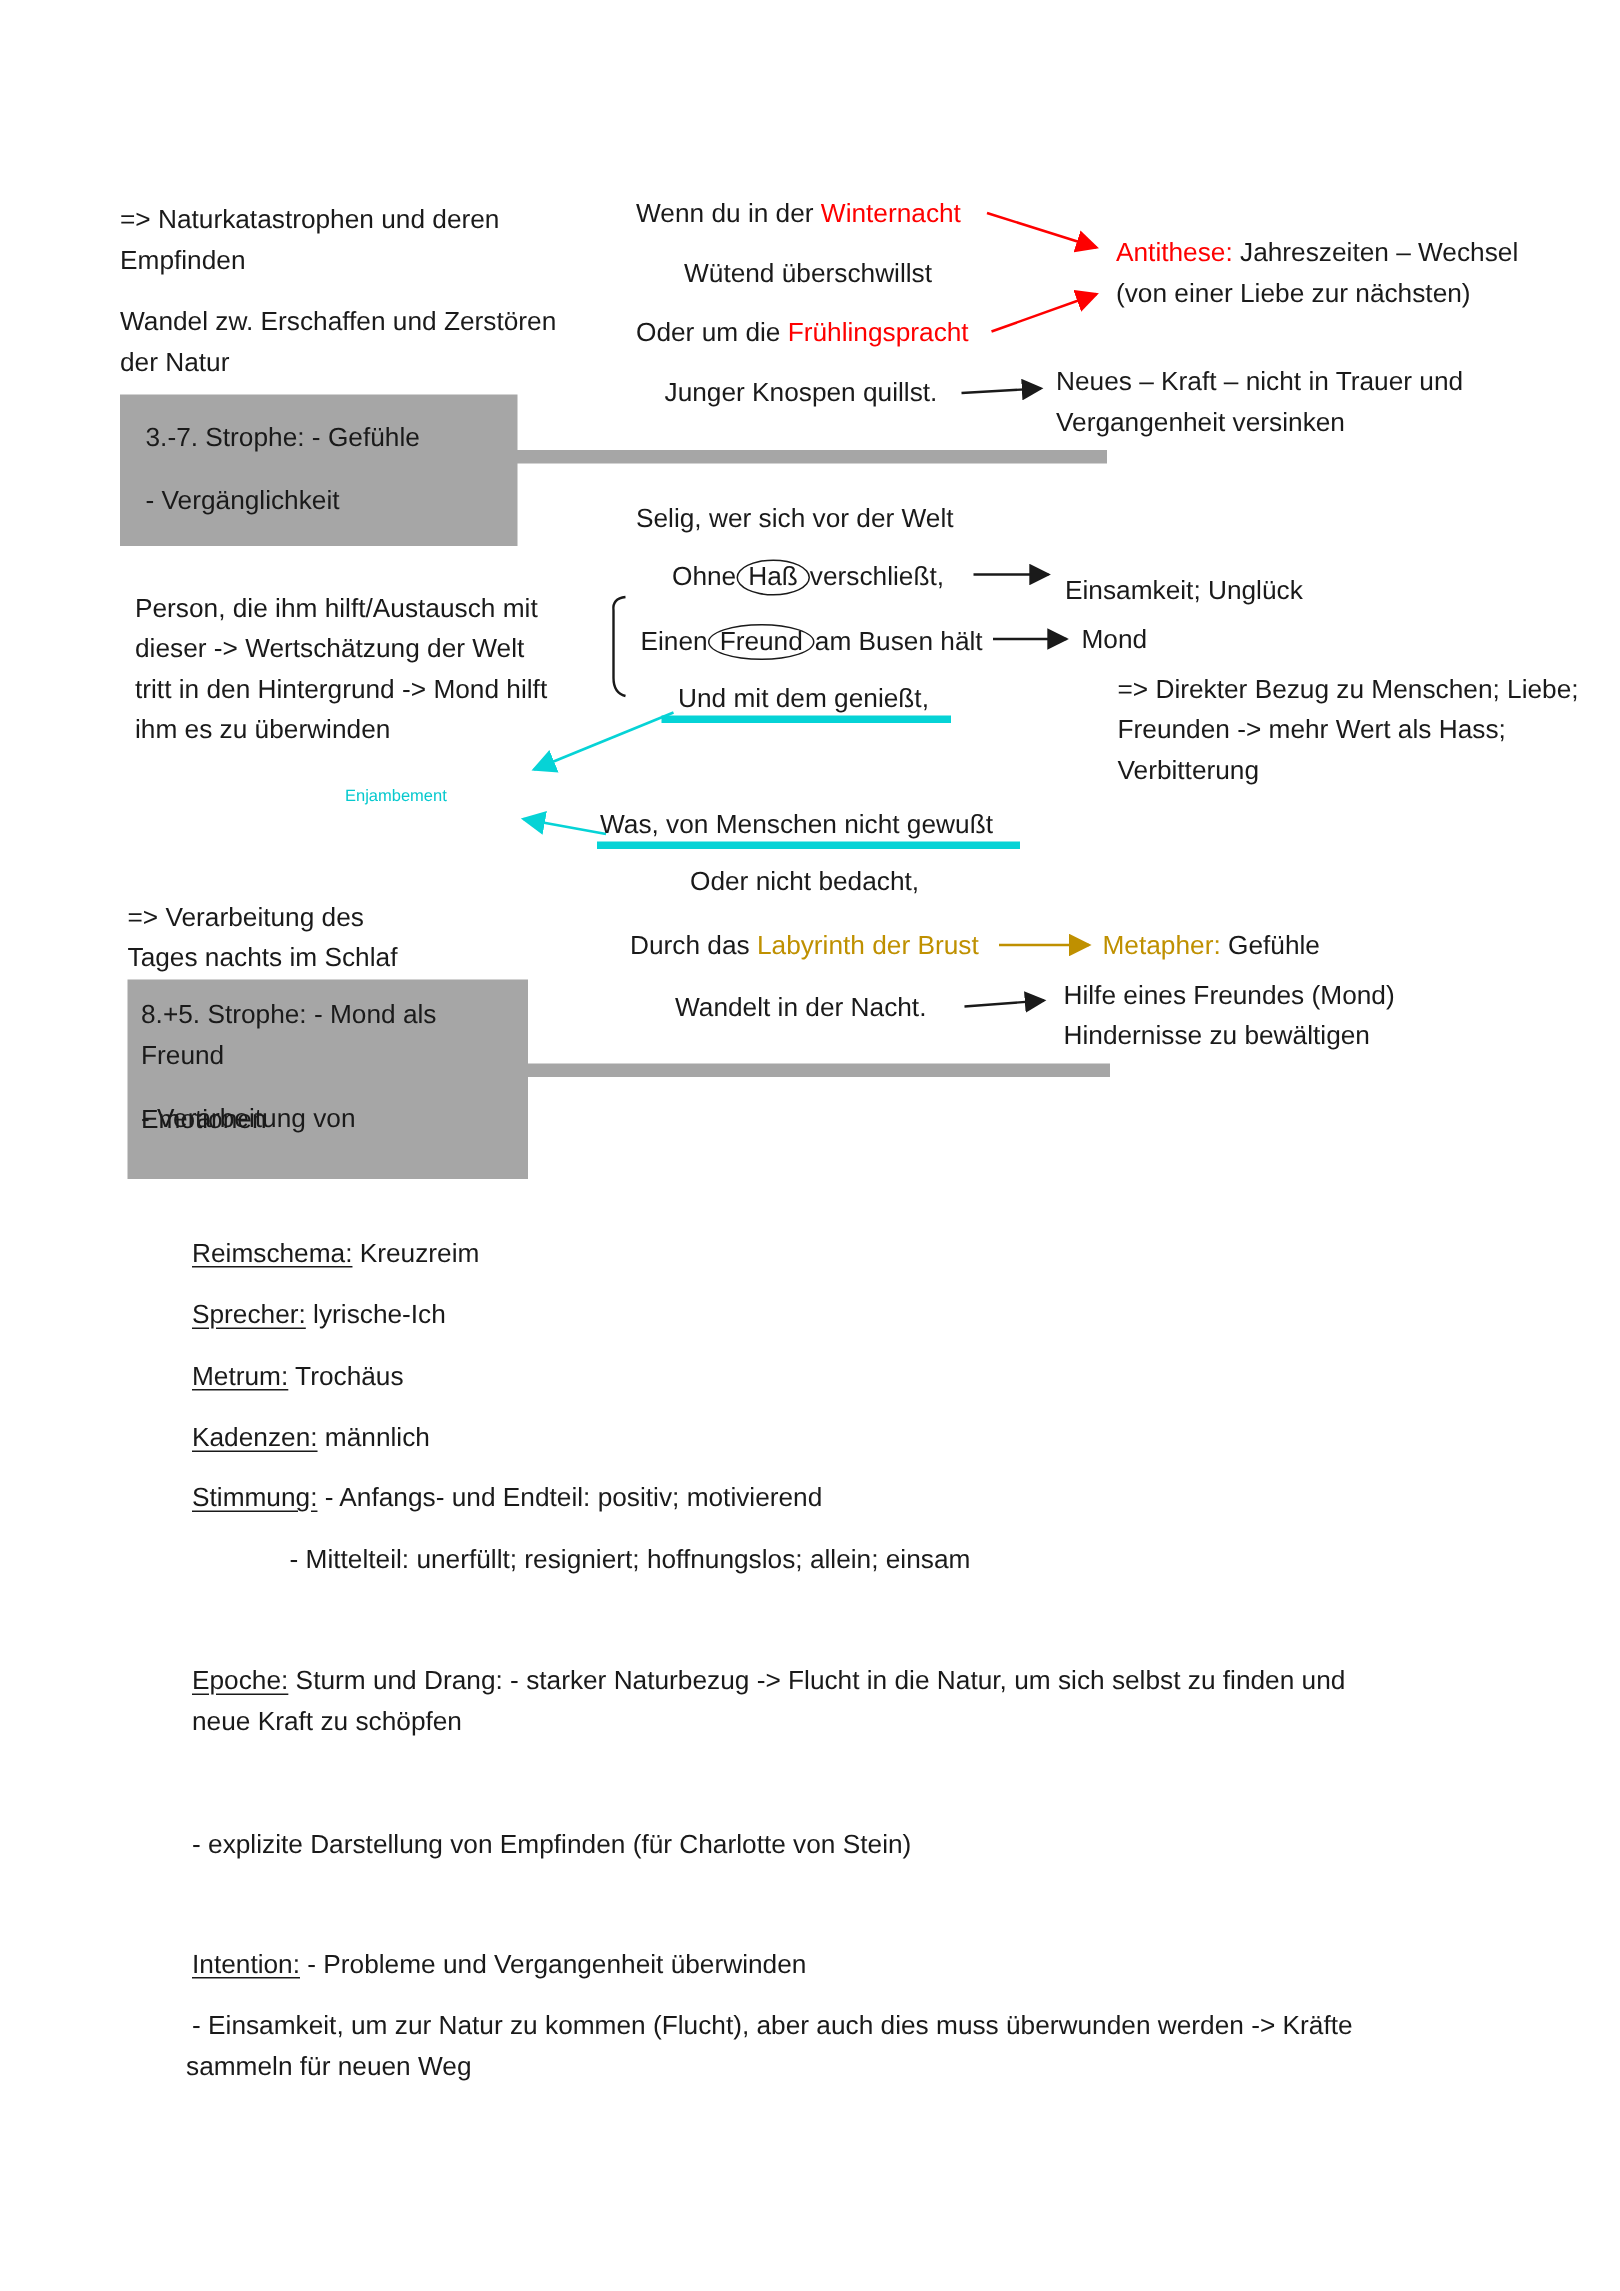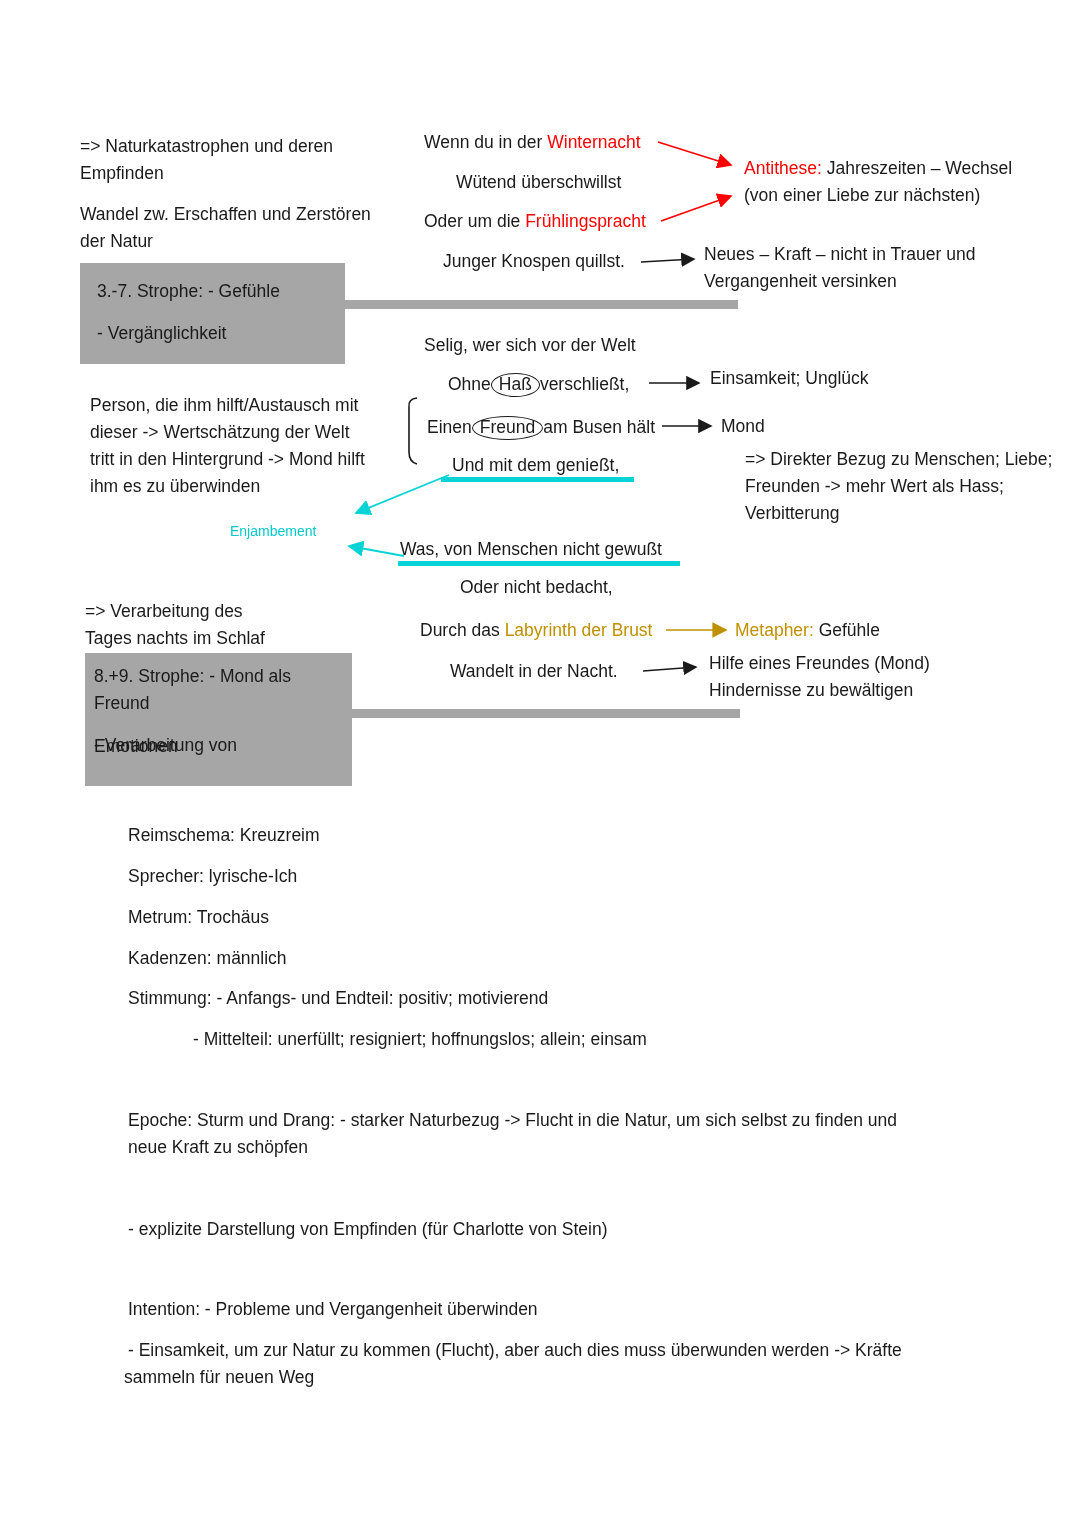--- a/index.html
+++ b/index.html
@@ -3,27 +3,27 @@
 <meta charset="utf-8">
 <style>
   * { margin:0; padding:0; box-sizing:border-box; }
   html,body { background:#ffffff; }
   body { font-family:"Liberation Sans", sans-serif; color:#1a1a1a; }
   .page { position:relative; width:1080px; height:1438px; background:#ffffff; overflow:hidden; }
   .t { position:absolute; font-size:17.5px; line-height:21px; white-space:nowrap; color:#1a1a1a; }
   .red    { color:#fe0000; }
   .cyan   { color:#06c9ce; }
   .orange { color:#bf9000; }
-  .u      { text-underline-offset:3px; }
+  .u      { text-decoration:underline; text-underline-offset:3px; }
   .circle { display:inline-block; border:1.6px solid #1a1a1a; border-radius:50%; padding:0 7px 1px; }
   .graybox { position:absolute; background:#a6a6a6; }
   .graybar { position:absolute; background:#a6a6a6; height:9px; }
   .cul { position:absolute; background:#06d3d6; }
   svg.overlay { position:absolute; left:0; top:0; width:1080px; height:1527px; pointer-events:none; }
-  .small { font-size:14px; }
+  .small { font-size:11px; }
 </style>
 </head>
 <body>
 
 <div class="page">
 
   <div class="graybox" style="left:80px;top:263px;width:265px;height:101px"></div>
   <div class="graybar" style="left:344px;top:300px;width:394px"></div>
   <div class="graybox" style="left:85px;top:653px;width:267px;height:133px"></div>
   <div class="graybar" style="left:351px;top:709px;width:389px"></div>
@@ -72,21 +72,21 @@
   <div class="t" style="left:744px;top:185px">(von einer Liebe zur nächsten)</div>
 
   <div class="t" style="left:704px;top:244px">Neues – Kraft – nicht in Trauer und</div>
   <div class="t" style="left:704px;top:271px">Vergangenheit versinken</div>
 
   <div class="t" style="left:97px;top:281px">3.-7. Strophe: - Gefühle</div>
   <div class="t" style="left:97px;top:323px">- Vergänglichkeit</div>
 
   <div class="t" style="left:424px;top:335px">Selig, wer sich vor der Welt</div>
   <div class="t" style="left:448px;top:373px"><span>Ohne</span><span class="circle">Haß</span><span>verschließt,</span></div>
-  <div class="t" style="left:710px;top:368px">Einsamkeit; Unglück</div>
+  <div class="t" style="left:710px;top:383px">Einsamkeit; Unglück</div>
   <div class="t" style="left:427px;top:416px"><span>Einen</span><span class="circle">Freund</span><span>am Busen hält</span></div>
   <div class="t" style="left:721px;top:416px">Mond</div>
   <div class="t" style="left:452px;top:455px">Und mit dem genießt,</div>
 
   <div class="t" style="left:90px;top:395px">Person, die ihm hilft/Austausch mit</div>
   <div class="t" style="left:90px;top:422px">dieser -&gt; Wertschätzung der Welt</div>
   <div class="t" style="left:90px;top:449px">tritt in den Hintergrund -&gt; Mond hilft</div>
   <div class="t" style="left:90px;top:476px">ihm es zu überwinden</div>
 
   <div class="t" style="left:745px;top:449px">=&gt; Direkter Bezug zu Menschen; Liebe;</div>
@@ -99,21 +99,21 @@
   <div class="t" style="left:460px;top:577px">Oder nicht bedacht,</div>
   <div class="t" style="left:420px;top:620px"><span>Durch das </span><span class="orange">Labyrinth der Brust</span></div>
   <div class="t" style="left:735px;top:620px"><span class="orange">Metapher:</span><span> Gefühle</span></div>
   <div class="t" style="left:450px;top:661px">Wandelt in der Nacht.</div>
   <div class="t" style="left:709px;top:653px">Hilfe eines Freundes (Mond)</div>
   <div class="t" style="left:709px;top:680px">Hindernisse zu bewältigen</div>
 
   <div class="t" style="left:85px;top:601px">=&gt; Verarbeitung des</div>
   <div class="t" style="left:85px;top:628px">Tages nachts im Schlaf</div>
 
-  <div class="t" style="left:94px;top:666px">8.+9. Strophe: - Mond als</div>
+  <div class="t" style="left:94px;top:666px">8.+5. Strophe: - Mond als</div>
   <div class="t" style="left:94px;top:693px">Freund</div>
   <div class="t" style="left:94px;top:735px">- Verarbeitung von</div>
   <div class="t" style="left:94px;top:736px">Emotionen</div>
 
   <div class="t" style="left:128px;top:825px"><span class="u">Reimschema:</span><span> Kreuzreim</span></div>
   <div class="t" style="left:128px;top:866px"><span class="u">Sprecher:</span><span> lyrische-Ich</span></div>
   <div class="t" style="left:128px;top:907px"><span class="u">Metrum:</span><span> Trochäus</span></div>
   <div class="t" style="left:128px;top:948px"><span class="u">Kadenzen:</span><span> männlich</span></div>
   <div class="t" style="left:128px;top:988px"><span class="u">Stimmung:</span><span> - Anfangs- und Endteil: positiv; motivierend</span></div>
   <div class="t" style="left:193px;top:1029px">- Mittelteil: unerfüllt; resigniert; hoffnungslos; allein; einsam</div>

